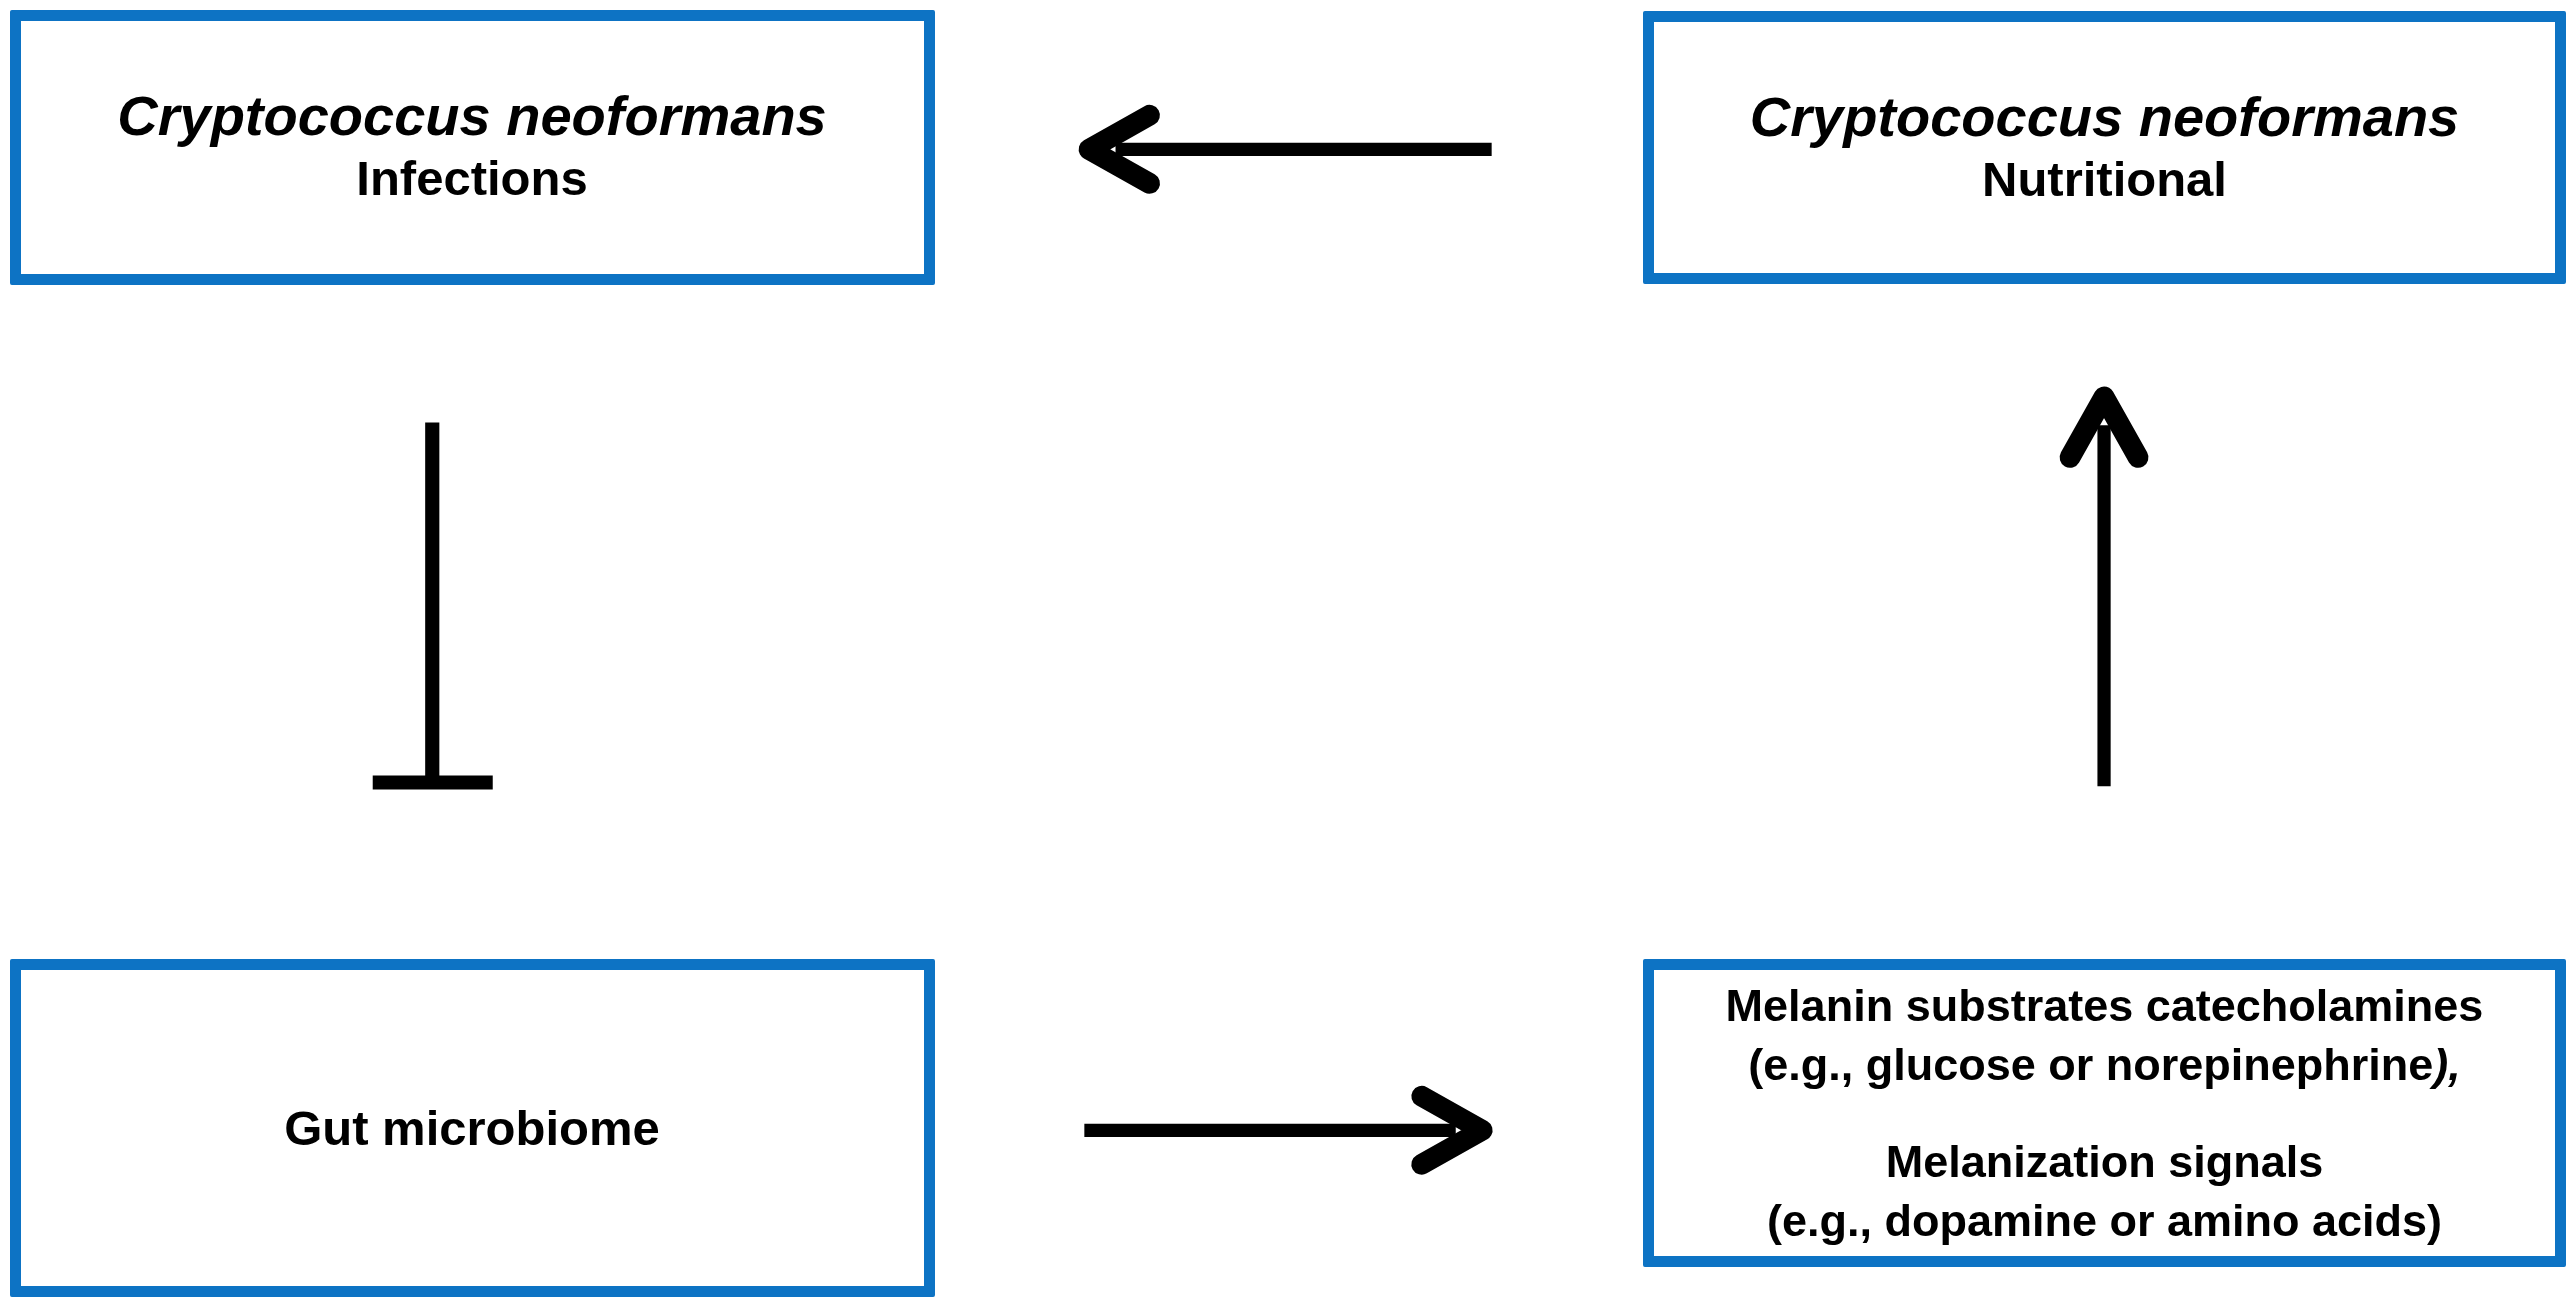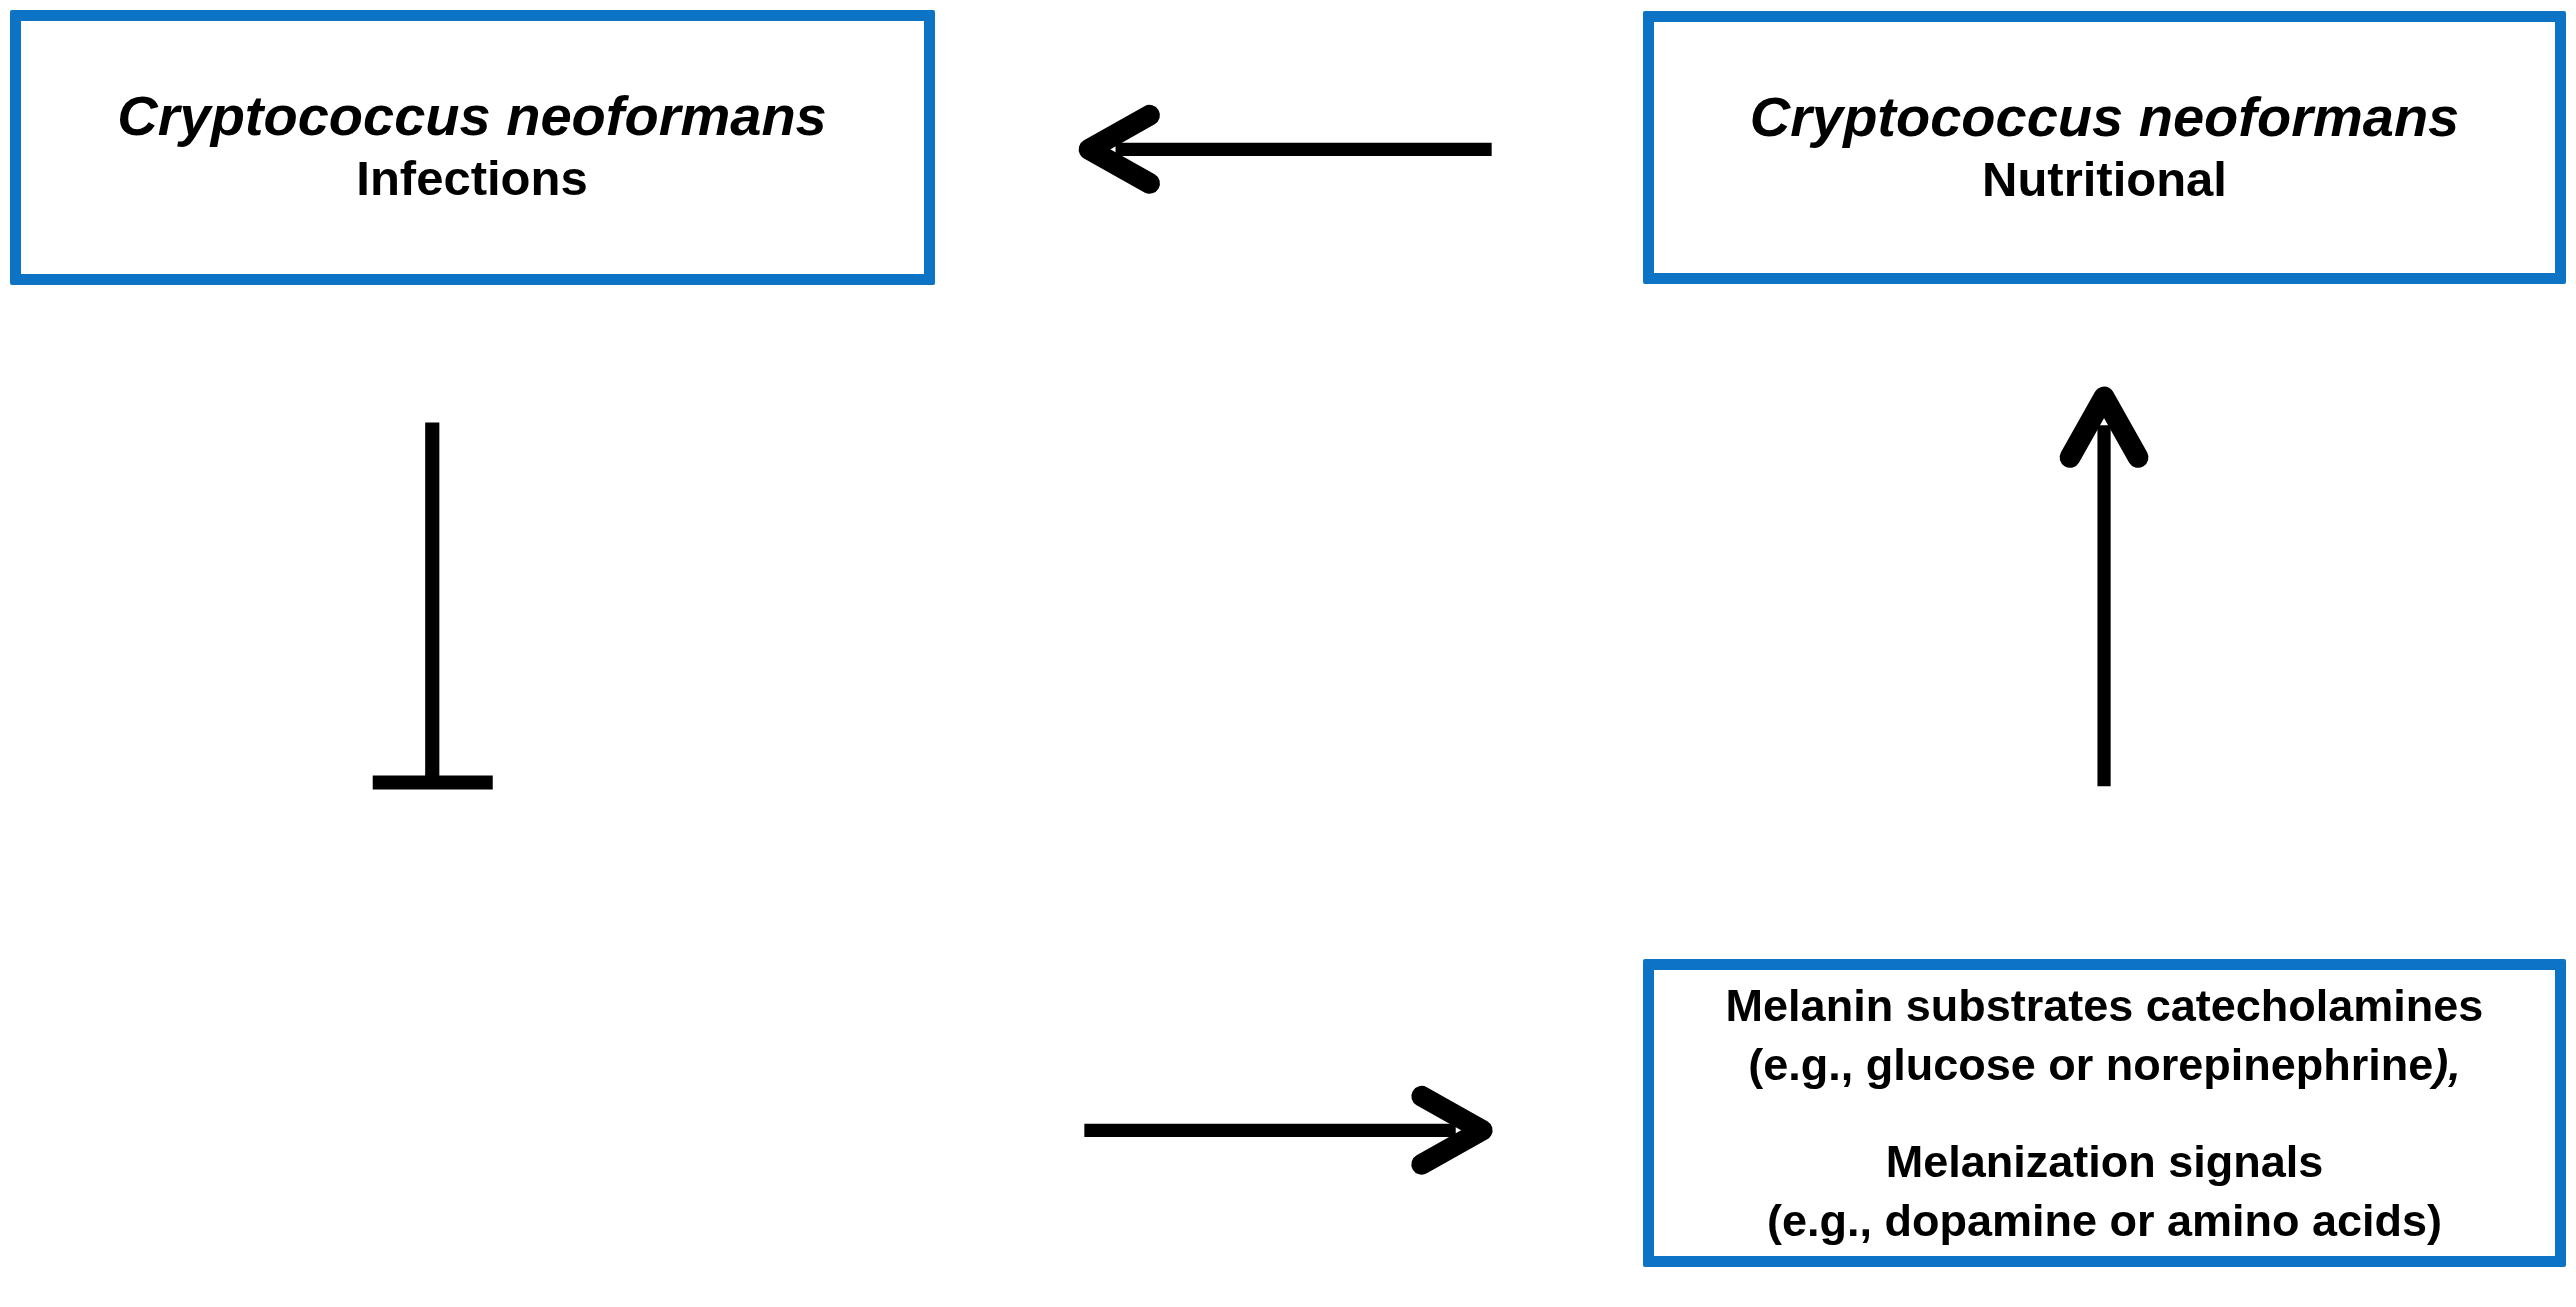--- a/index.html
+++ b/index.html
@@ -78,20 +78,23 @@
   <div class="node node-infections">
     <div class="species">Cryptococcus neoformans</div>
     <div class="big-label">Infections</div>
   </div>
 
   <div class="node node-melanization">
     <div class="species">Cryptococcus neoformans</div>
     <div class="big-label">Nutritional</div>
   </div>
 
+  <div class="node node-gut">
+    <div class="big-label">Gut microbiome</div>
+  </div>
 
   <div class="node node-substrates">
     <div class="sub-line">Melanin substrates catecholamines</div>
     <div class="sub-line"><span>(e.g., glucose or norepinephrine</span><span class="ital">),</span></div>
     <div class="group-gap"></div>
     <div class="sub-line">Melanization signals</div>
     <div class="sub-line">(e.g., dopamine or amino acids)</div>
   </div>
 
   <svg class="edges" viewBox="0 0 2725 1383">

